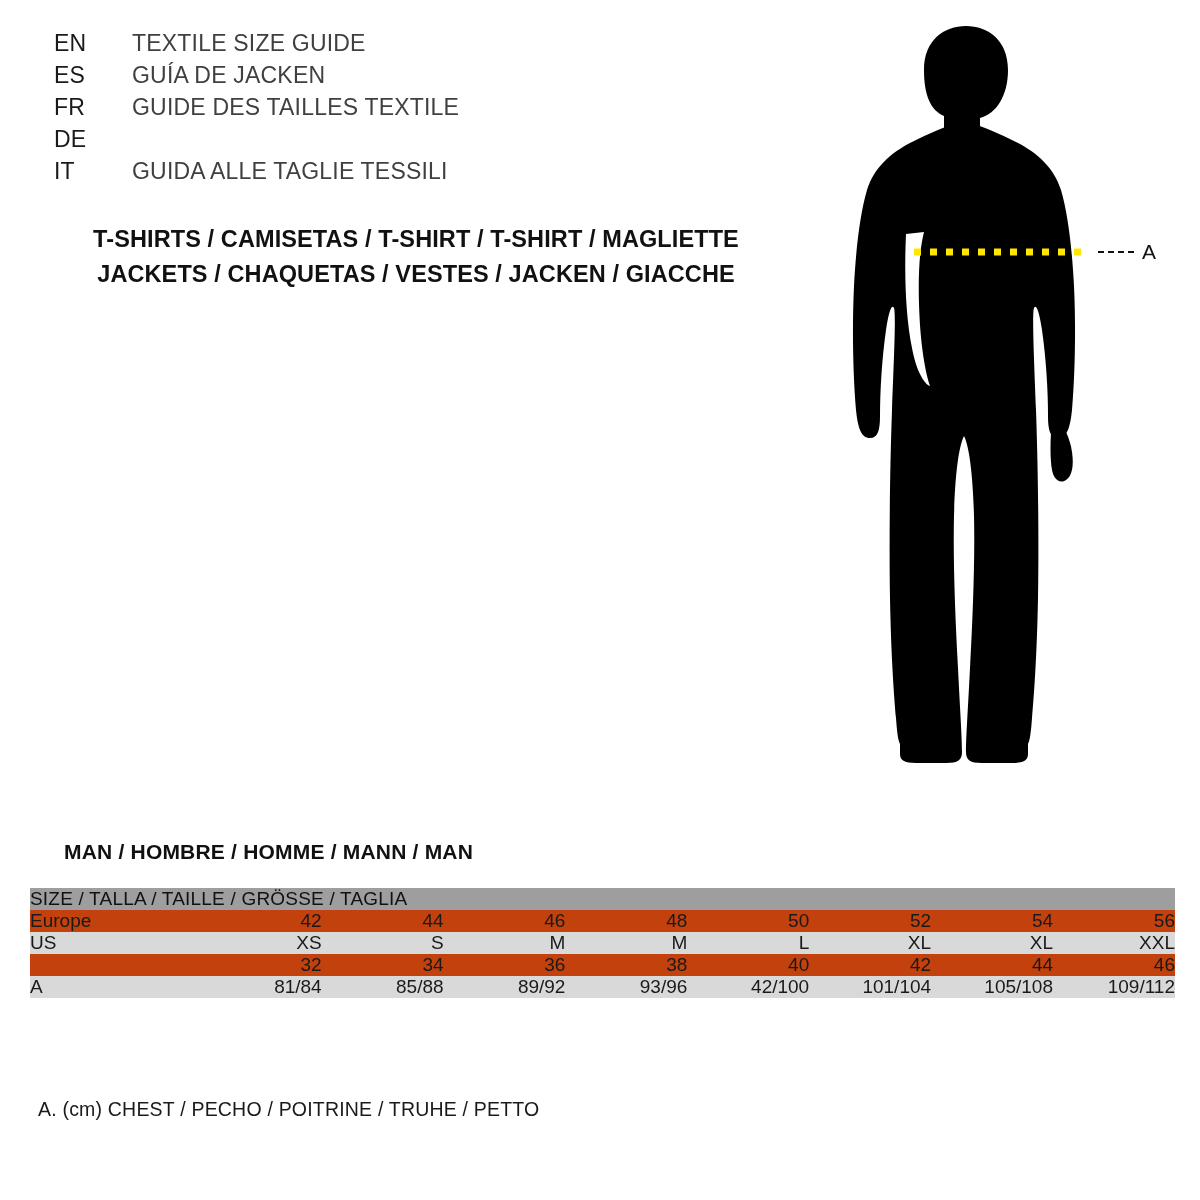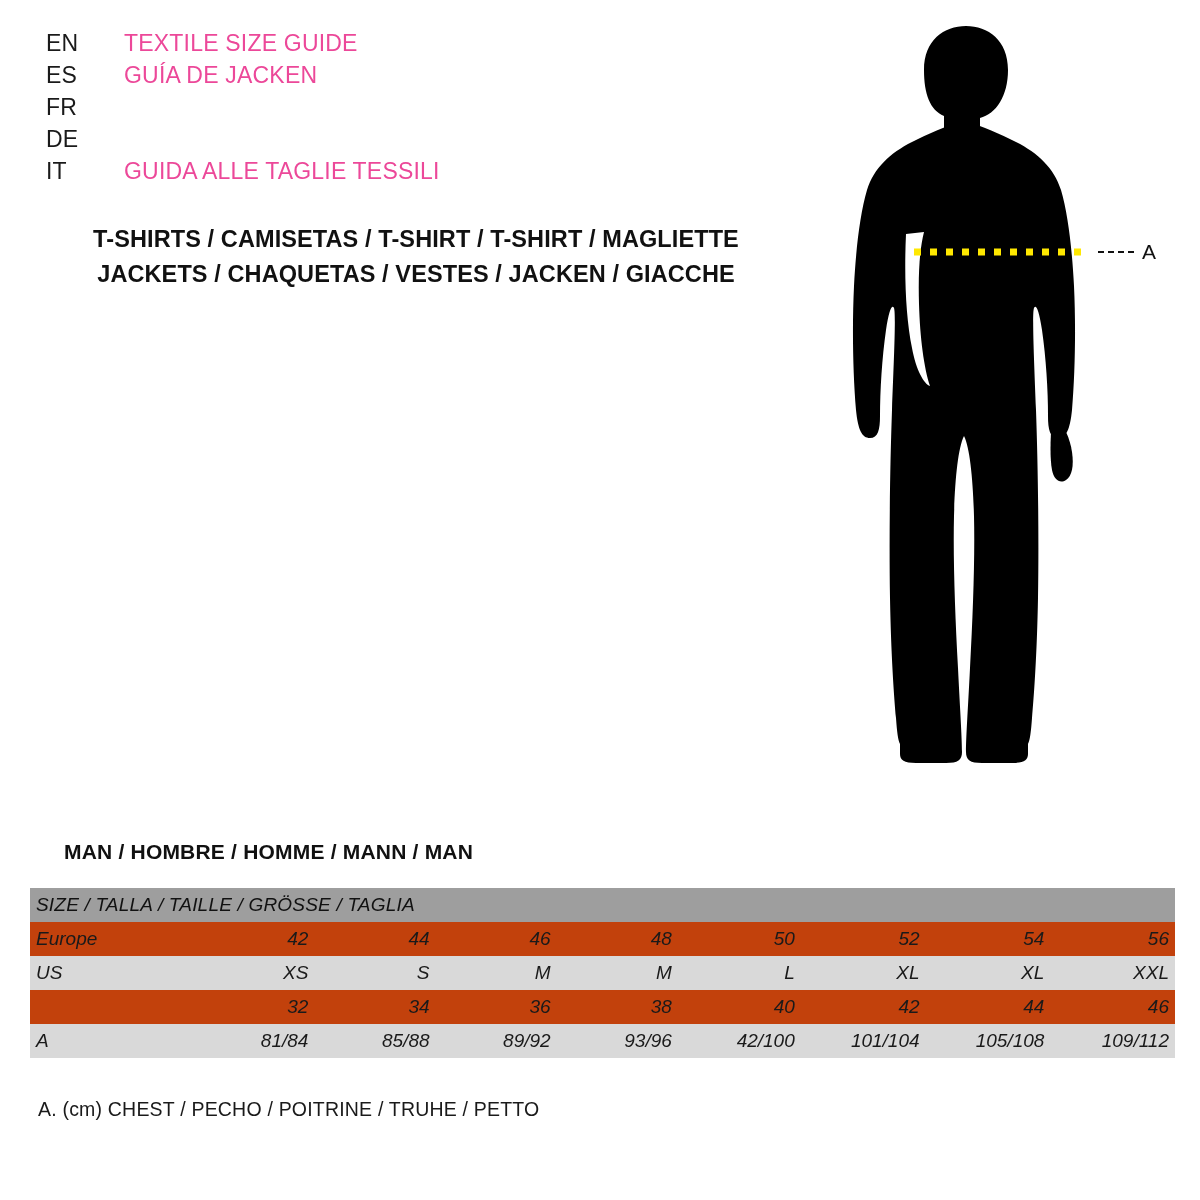--- a/index.html
+++ b/index.html
@@ -12,38 +12,38 @@
     height: 1200px;
     font-family: "Liberation Sans", sans-serif;
     color: #1a1a1a;
     position: relative;
     overflow: hidden;
   }
 
   
   .lang-block {
     position: absolute;
-    left: 46px;
+    left: 54px;
     top: 30px;
     width: 720px;
   }
   .lang-row {
     display: flex;
     align-items: baseline;
     height: 32px;
     font-size: 23px;
     letter-spacing: 0.2px;
   }
   .lang-code {
     width: 78px;
     flex: 0 0 78px;
     color: #1a1a1a;
   }
   .lang-text {
-    color: #ec4899;
+    color: #404040;
   }
 
   
   .cat-block {
     position: absolute;
     left: 36px;
     top: 222px;
     width: 760px;
   }
   .cat-line {
@@ -97,24 +97,23 @@
     position: absolute;
     left: 30px;
     top: 888px;
     width: 1145px;
     border-collapse: collapse;
     font-size: 19px;
     color: #1a1a1a;
   }
   table.size-table th,
   table.size-table td {
-    padding: 6px;
+    padding: 0;
     height: 20px;
     vertical-align: middle;
-    font-style: italic;
   }
   .hdr-row td {
     background: #9e9e9e;
     color: #111;
     font-size: 19px;
     text-align: left;
     padding-left: 12px;
     height: 32px;
     letter-spacing: 0.2px;
   }
@@ -146,20 +145,21 @@
   <div class="lang-row">
     <span class="lang-code">EN</span>
     <span class="lang-text">TEXTILE SIZE GUIDE</span>
   </div>
   <div class="lang-row">
     <span class="lang-code">ES</span>
     <span class="lang-text">GUÍA DE JACKEN</span>
   </div>
   <div class="lang-row">
     <span class="lang-code">FR</span>
+    <span class="lang-text">GUIDE DES TAILLES TEXTILE</span>
   </div>
   <div class="lang-row">
     <span class="lang-code">DE</span>
   </div>
   <div class="lang-row">
     <span class="lang-code">IT</span>
     <span class="lang-text">GUIDA ALLE TAGLIE TESSILI</span>
   </div>
 </div>
 

